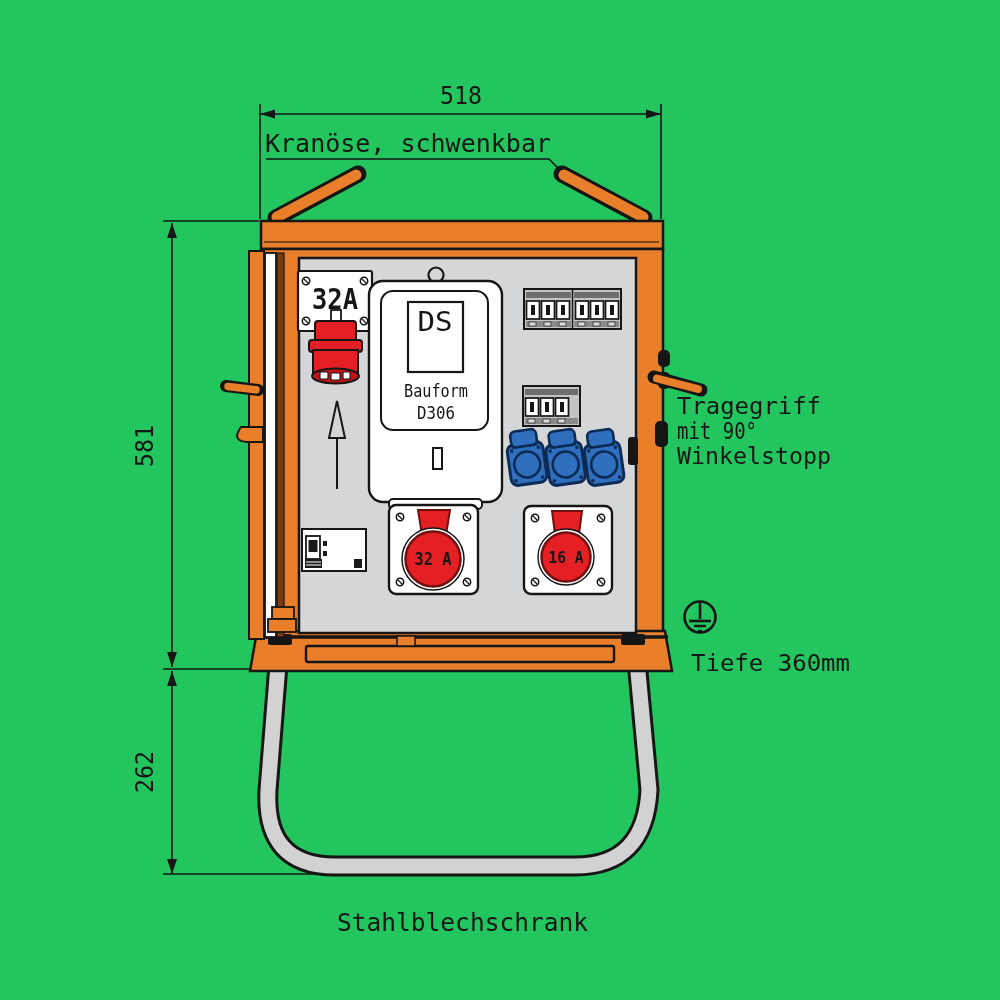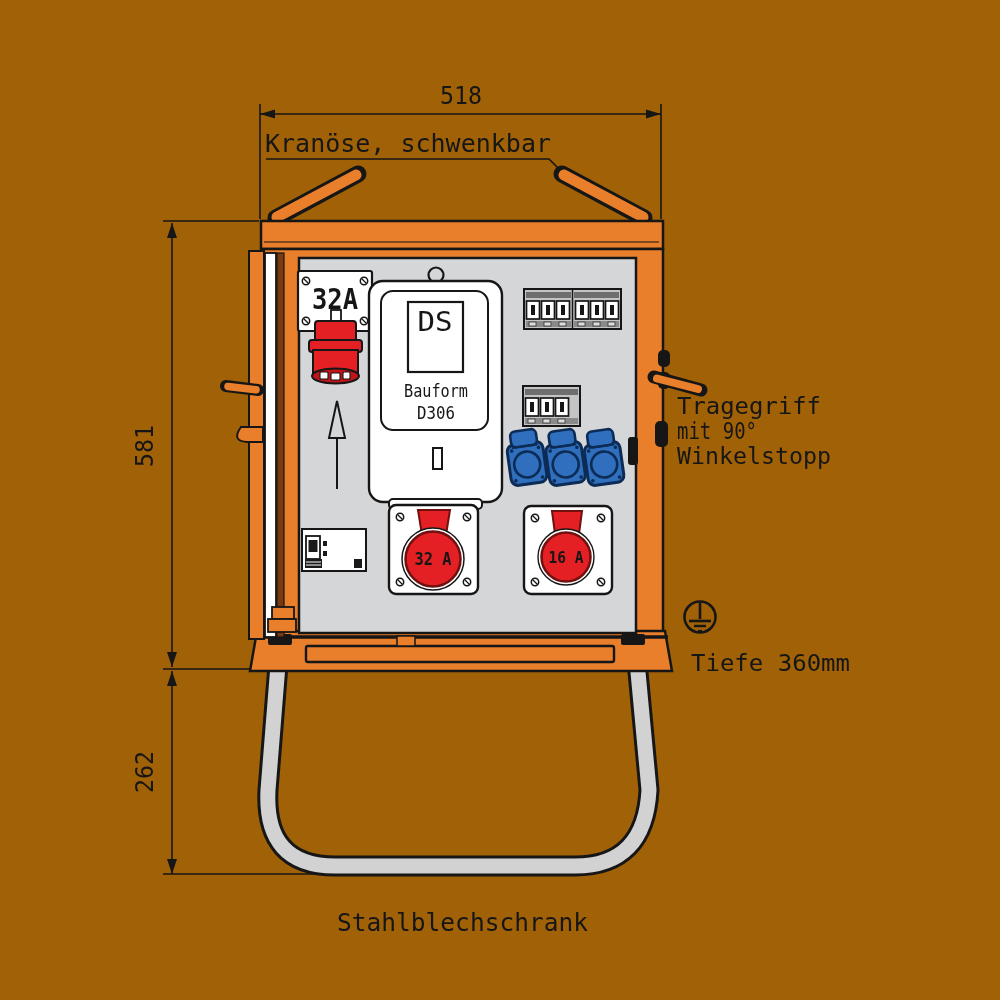--- a/index.html
+++ b/index.html
@@ -1,16 +1,16 @@
 <!DOCTYPE html>
 <html><head>
 <meta charset="utf-8">
 <style>
   html,body{margin:0;padding:0;background:#ffffff;}
-  .stage{position:relative;width:1000px;height:1000px;background:#a16207;overflow:hidden;
+  .stage{position:relative;width:1000px;height:1000px;background:#22c55e;overflow:hidden;
          font-family:"DejaVu Sans Mono","Liberation Mono",monospace;}
   svg{display:block}
   text{fill:#161616;font-family:"DejaVu Sans Mono","Liberation Mono",monospace;}
   .ln{stroke:#161616;stroke-width:1.6;fill:none;}
   .arr{fill:#161616;stroke:none;}
 </style>
 </head>
 <body>
 
 <div class="stage">

